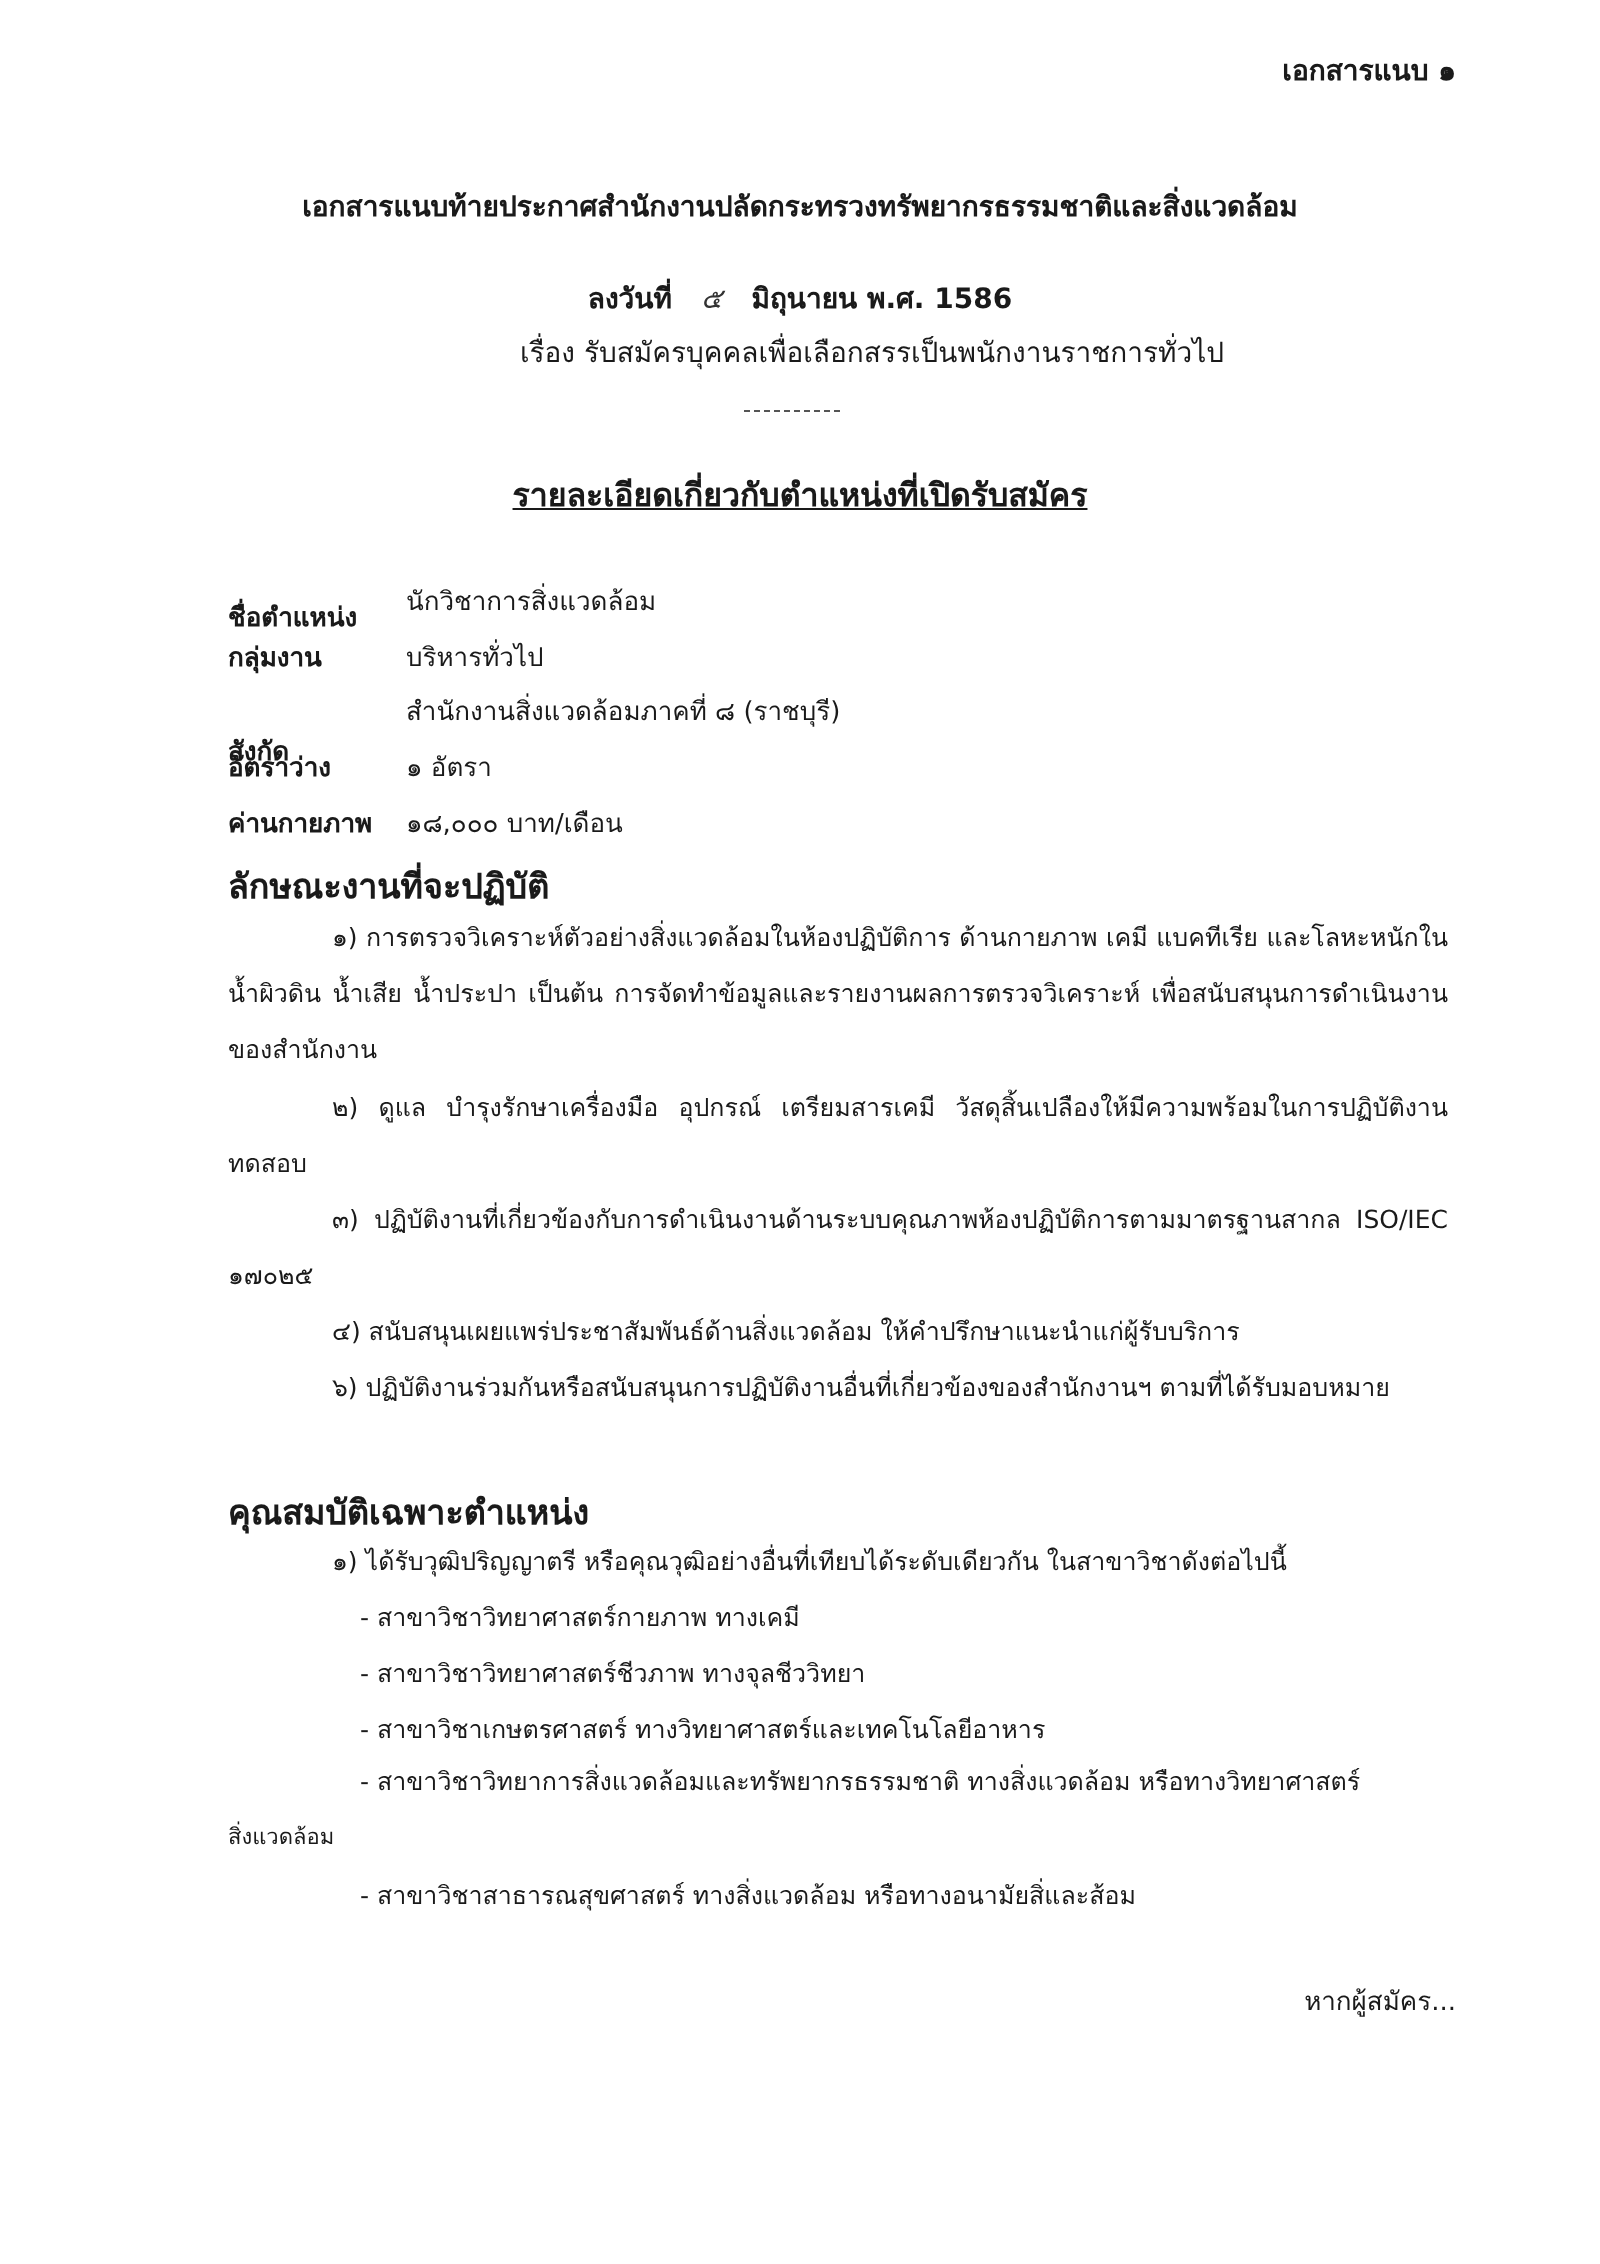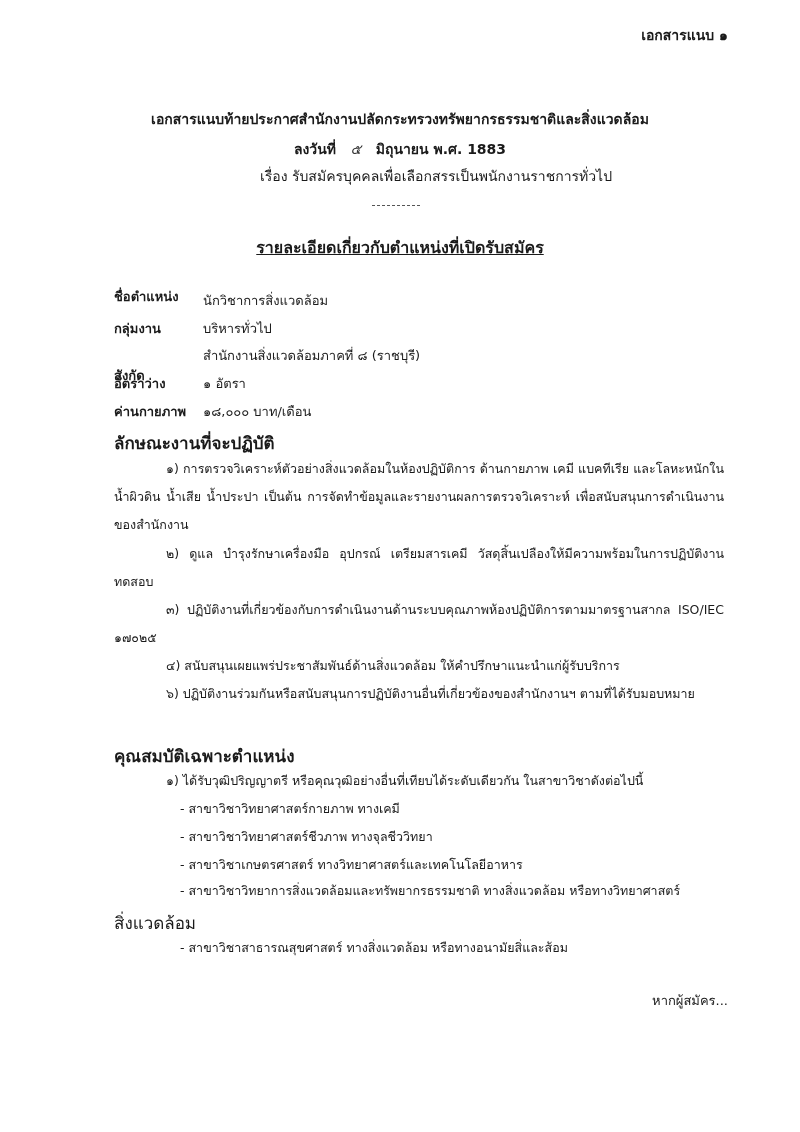--- a/index.html
+++ b/index.html
@@ -4,54 +4,54 @@
 <style>
   html, body { margin: 0; padding: 0; background: #ffffff; }
   body {
     width: 800px; height: 1132px; position: relative; overflow: hidden;
     font-family: "DejaVu Sans", "Liberation Sans", sans-serif;
     color: #1a1a1a; font-size: 13px;
   }
   .abs { position: absolute; white-space: nowrap; }
   .attach-no { right: 72px; top: 24px; font-weight: bold; font-size: 14px; }
   .center { left: 0; width: 800px; text-align: center; }
-  .h1 { top: 108px; font-weight: bold; font-size: 14px; }
+  .h1 { top: 92px; font-weight: bold; font-size: 14px; }
   .h2 { top: 138px; font-weight: bold; font-size: 14px; }
   .h3 { top: 165px; font-weight: normal; font-size: 14px; margin-left: 36px; }
   .h2 .handmark { display: inline-block; width: 30px; font-weight: normal; color: #333; font-style: italic; }
   .rule { position: absolute; left: 372px; top: 205px; width: 48px; border-top: 1px dashed #555; }
   .section-title { top: 235px; font-weight: bold; font-size: 16px; text-decoration: underline; }
   .field-label { left: 114px; font-weight: bold; }
   .field-value { left: 203px; }
   .sec-head { left: 114px; font-weight: bold; font-size: 17px; }
   .para { position: absolute; left: 114px; width: 610px; line-height: 28px; font-size: 12.5px; text-align: justify; }
   .para .indent { display: inline-block; width: 52px; }
   .sub { left: 166px; font-size: 12.5px; }
   .bullet { left: 180px; font-size: 12.5px; }
-  .bullet-cont { left: 114px; font-size: 17px; }
+  .bullet-cont { left: 114px; font-size: 11px; }
   .cont-note { right: 72px; top: 990px; font-size: 13px; }
 </style>
 </head>
 <body>
 
 <div>
   <div class="abs attach-no">เอกสารแนบ ๑</div>
 
   <div class="abs center h1">เอกสารแนบท้ายประกาศสำนักงานปลัดกระทรวงทรัพยากรธรรมชาติและสิ่งแวดล้อม</div>
   <div class="abs center h2">
     <span>ลงวันที่</span>
     <span class="handmark">๕</span>
-    <span>มิถุนายน พ.ศ. 1883</span>
+    <span>มิถุนายน พ.ศ. 1586</span>
   </div>
   <div class="abs center h3">เรื่อง  รับสมัครบุคคลเพื่อเลือกสรรเป็นพนักงานราชการทั่วไป</div>
   <div class="rule"></div>
 
   <div class="abs center section-title">รายละเอียดเกี่ยวกับตำแหน่งที่เปิดรับสมัคร</div>
 
-  <div class="abs field-label" style="top:286px">ชื่อตำแหน่ง</div>
+  <div class="abs field-label" style="top:298px">ชื่อตำแหน่ง</div>
   <div class="abs field-value" style="top:290px">นักวิชาการสิ่งแวดล้อม</div>
   <div class="abs field-label" style="top:318px">กลุ่มงาน</div>
   <div class="abs field-value" style="top:318px">บริหารทั่วไป</div>
   <div class="abs field-label" style="top:365px">สังกัด</div>
   <div class="abs field-value" style="top:345px">สำนักงานสิ่งแวดล้อมภาคที่ ๘ (ราชบุรี)</div>
   <div class="abs field-label" style="top:373px">อัตราว่าง</div>
   <div class="abs field-value" style="top:373px">๑ อัตรา</div>
   <div class="abs field-label" style="top:401px">ค่านกายภาพ</div>
   <div class="abs field-value" style="top:401px">๑๘,๐๐๐ บาท/เดือน</div>
 

